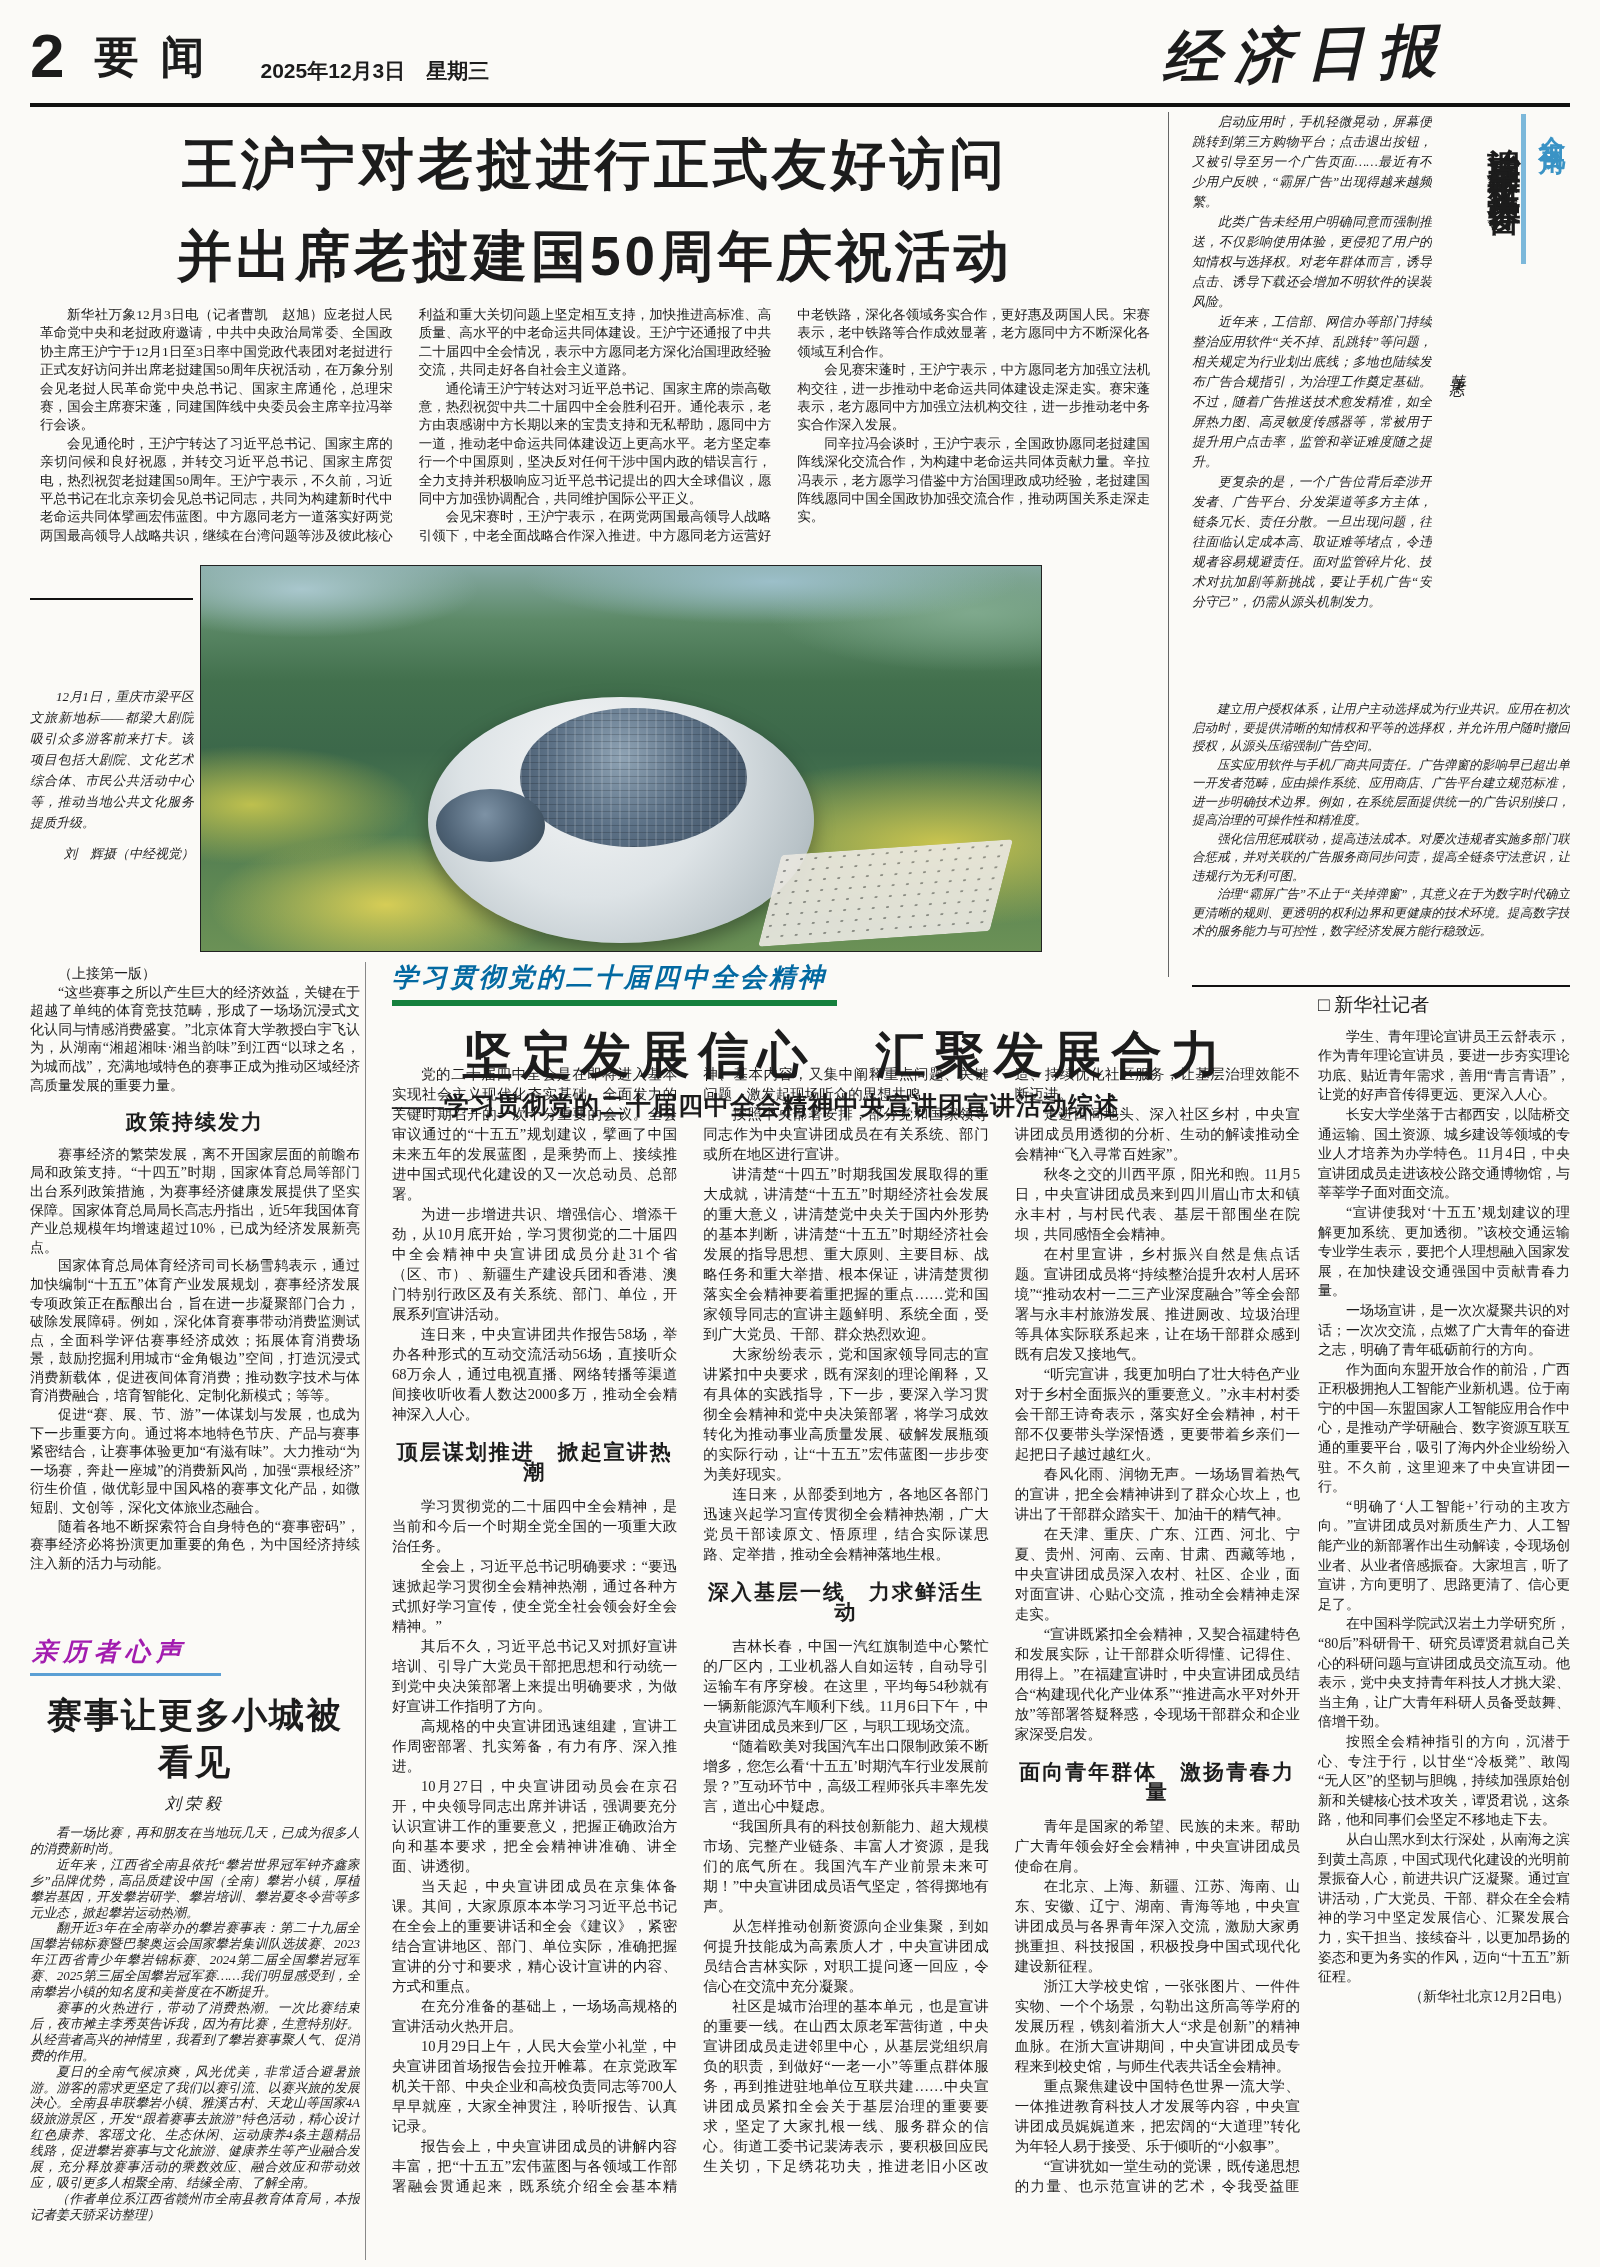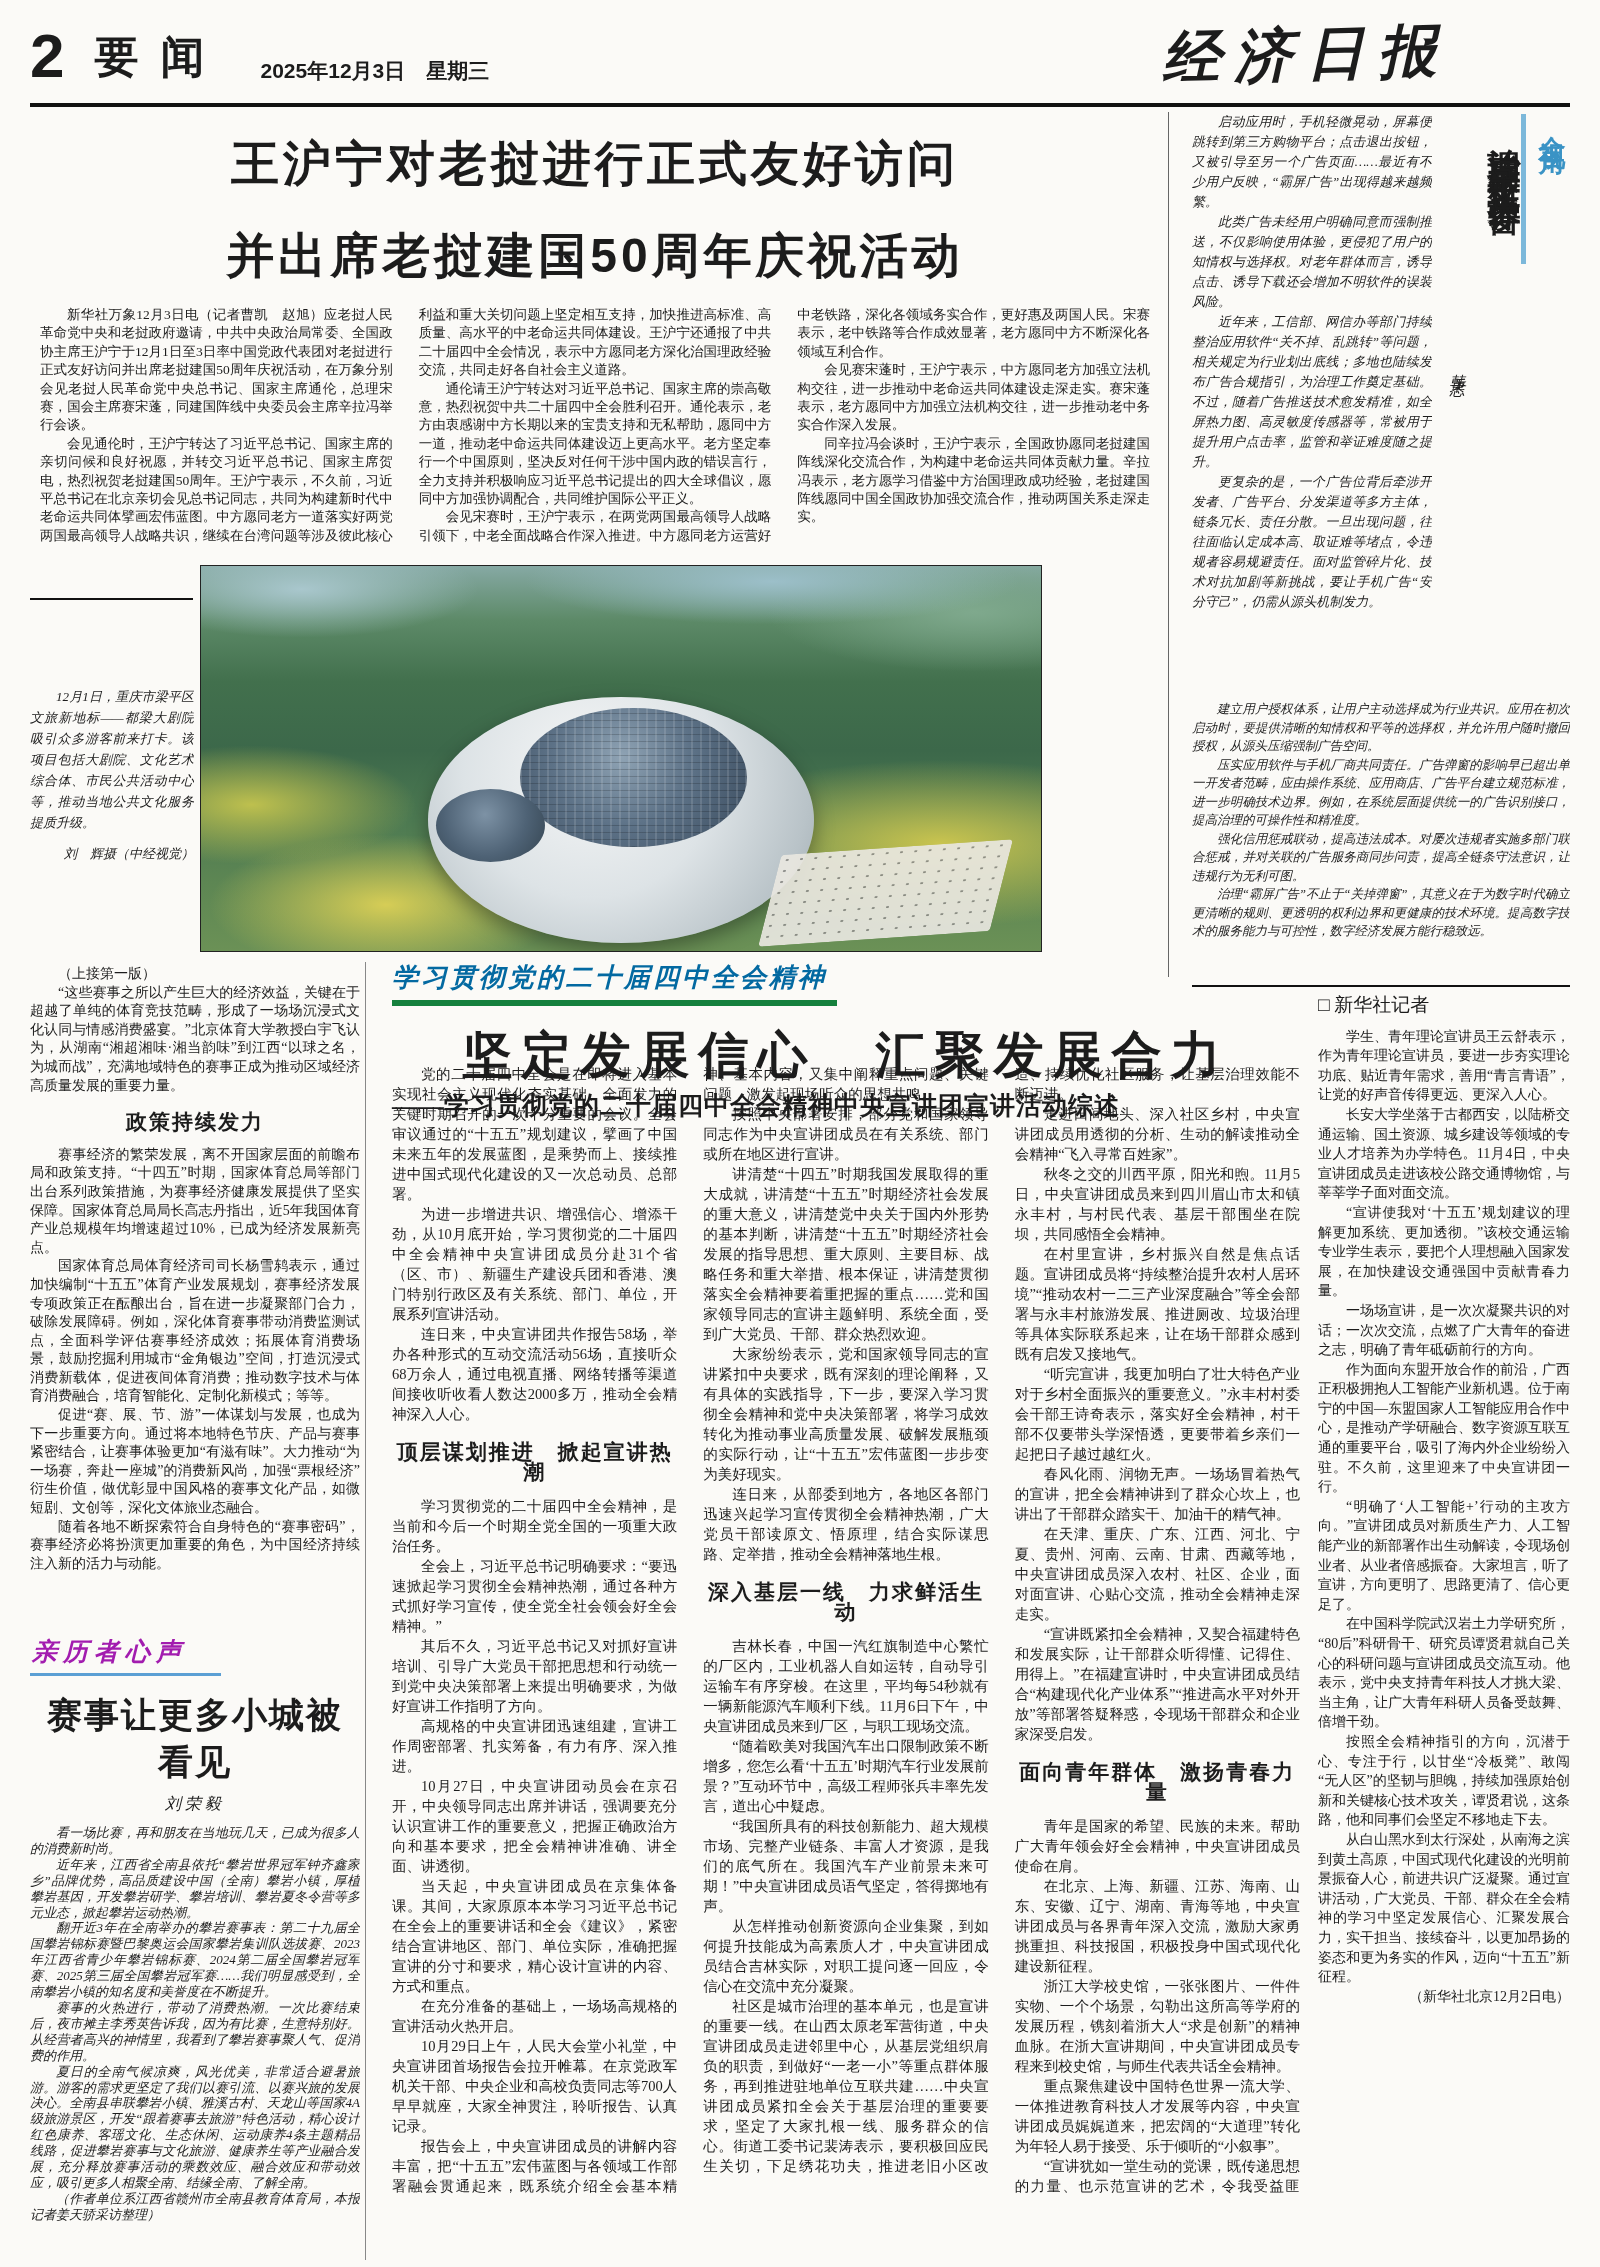--- a/index.html
+++ b/index.html
@@ -14,21 +14,21 @@
   
   #header{left:30px;top:16px;width:1540px;height:84px;}
   #pageno{font-size:62px;font-weight:900;display:inline-block;vertical-align:bottom;line-height:80px;}
   #section{font-size:44px;font-weight:900;letter-spacing:22px;display:inline-block;margin-left:26px;vertical-align:bottom;line-height:78px;}
   #issuedate{font-size:21px;font-weight:700;display:inline-block;margin-left:30px;vertical-align:bottom;line-height:50px;}
   #masthead{position:absolute;right:120px;bottom:6px;font-size:58px;font-weight:900;font-style:italic;
             letter-spacing:14px;transform:rotate(-1.5deg);}
   #header-rule{left:30px;top:103px;width:1540px;height:4px;}
   
   #lead-hl{left:40px;top:118px;width:1110px;text-align:center;}
-  #lead-hl div{font-size:48px;line-height:92px;font-weight:900;letter-spacing:4px;}
+  #lead-hl div{font-size:55px;line-height:92px;font-weight:900;letter-spacing:4px;}
   #lead-body{left:40px;top:306px;width:1110px;height:254px;overflow:hidden;
              column-count:3;column-gap:26px;font-size:13.5px;line-height:18.4px;}
   
   #photo{left:200px;top:565px;width:840px;height:385px;border:1px solid #222;overflow:hidden;
     background:
       radial-gradient(ellipse 30% 18% at 12% 6%, #a9c7cd 0%, rgba(169,199,205,0) 70%),
       radial-gradient(ellipse 42% 16% at 68% 4%, #9cbfc9 0%, rgba(156,191,201,0) 70%),
       radial-gradient(ellipse 35% 22% at 92% 12%, #7fa98d 0%, rgba(127,169,141,0) 70%),
       radial-gradient(ellipse 45% 30% at 88% 72%, #c9c44f 0%, rgba(201,196,79,0) 72%),
       radial-gradient(ellipse 28% 22% at 6% 62%, #bec04e 0%, rgba(190,192,78,0) 70%),

